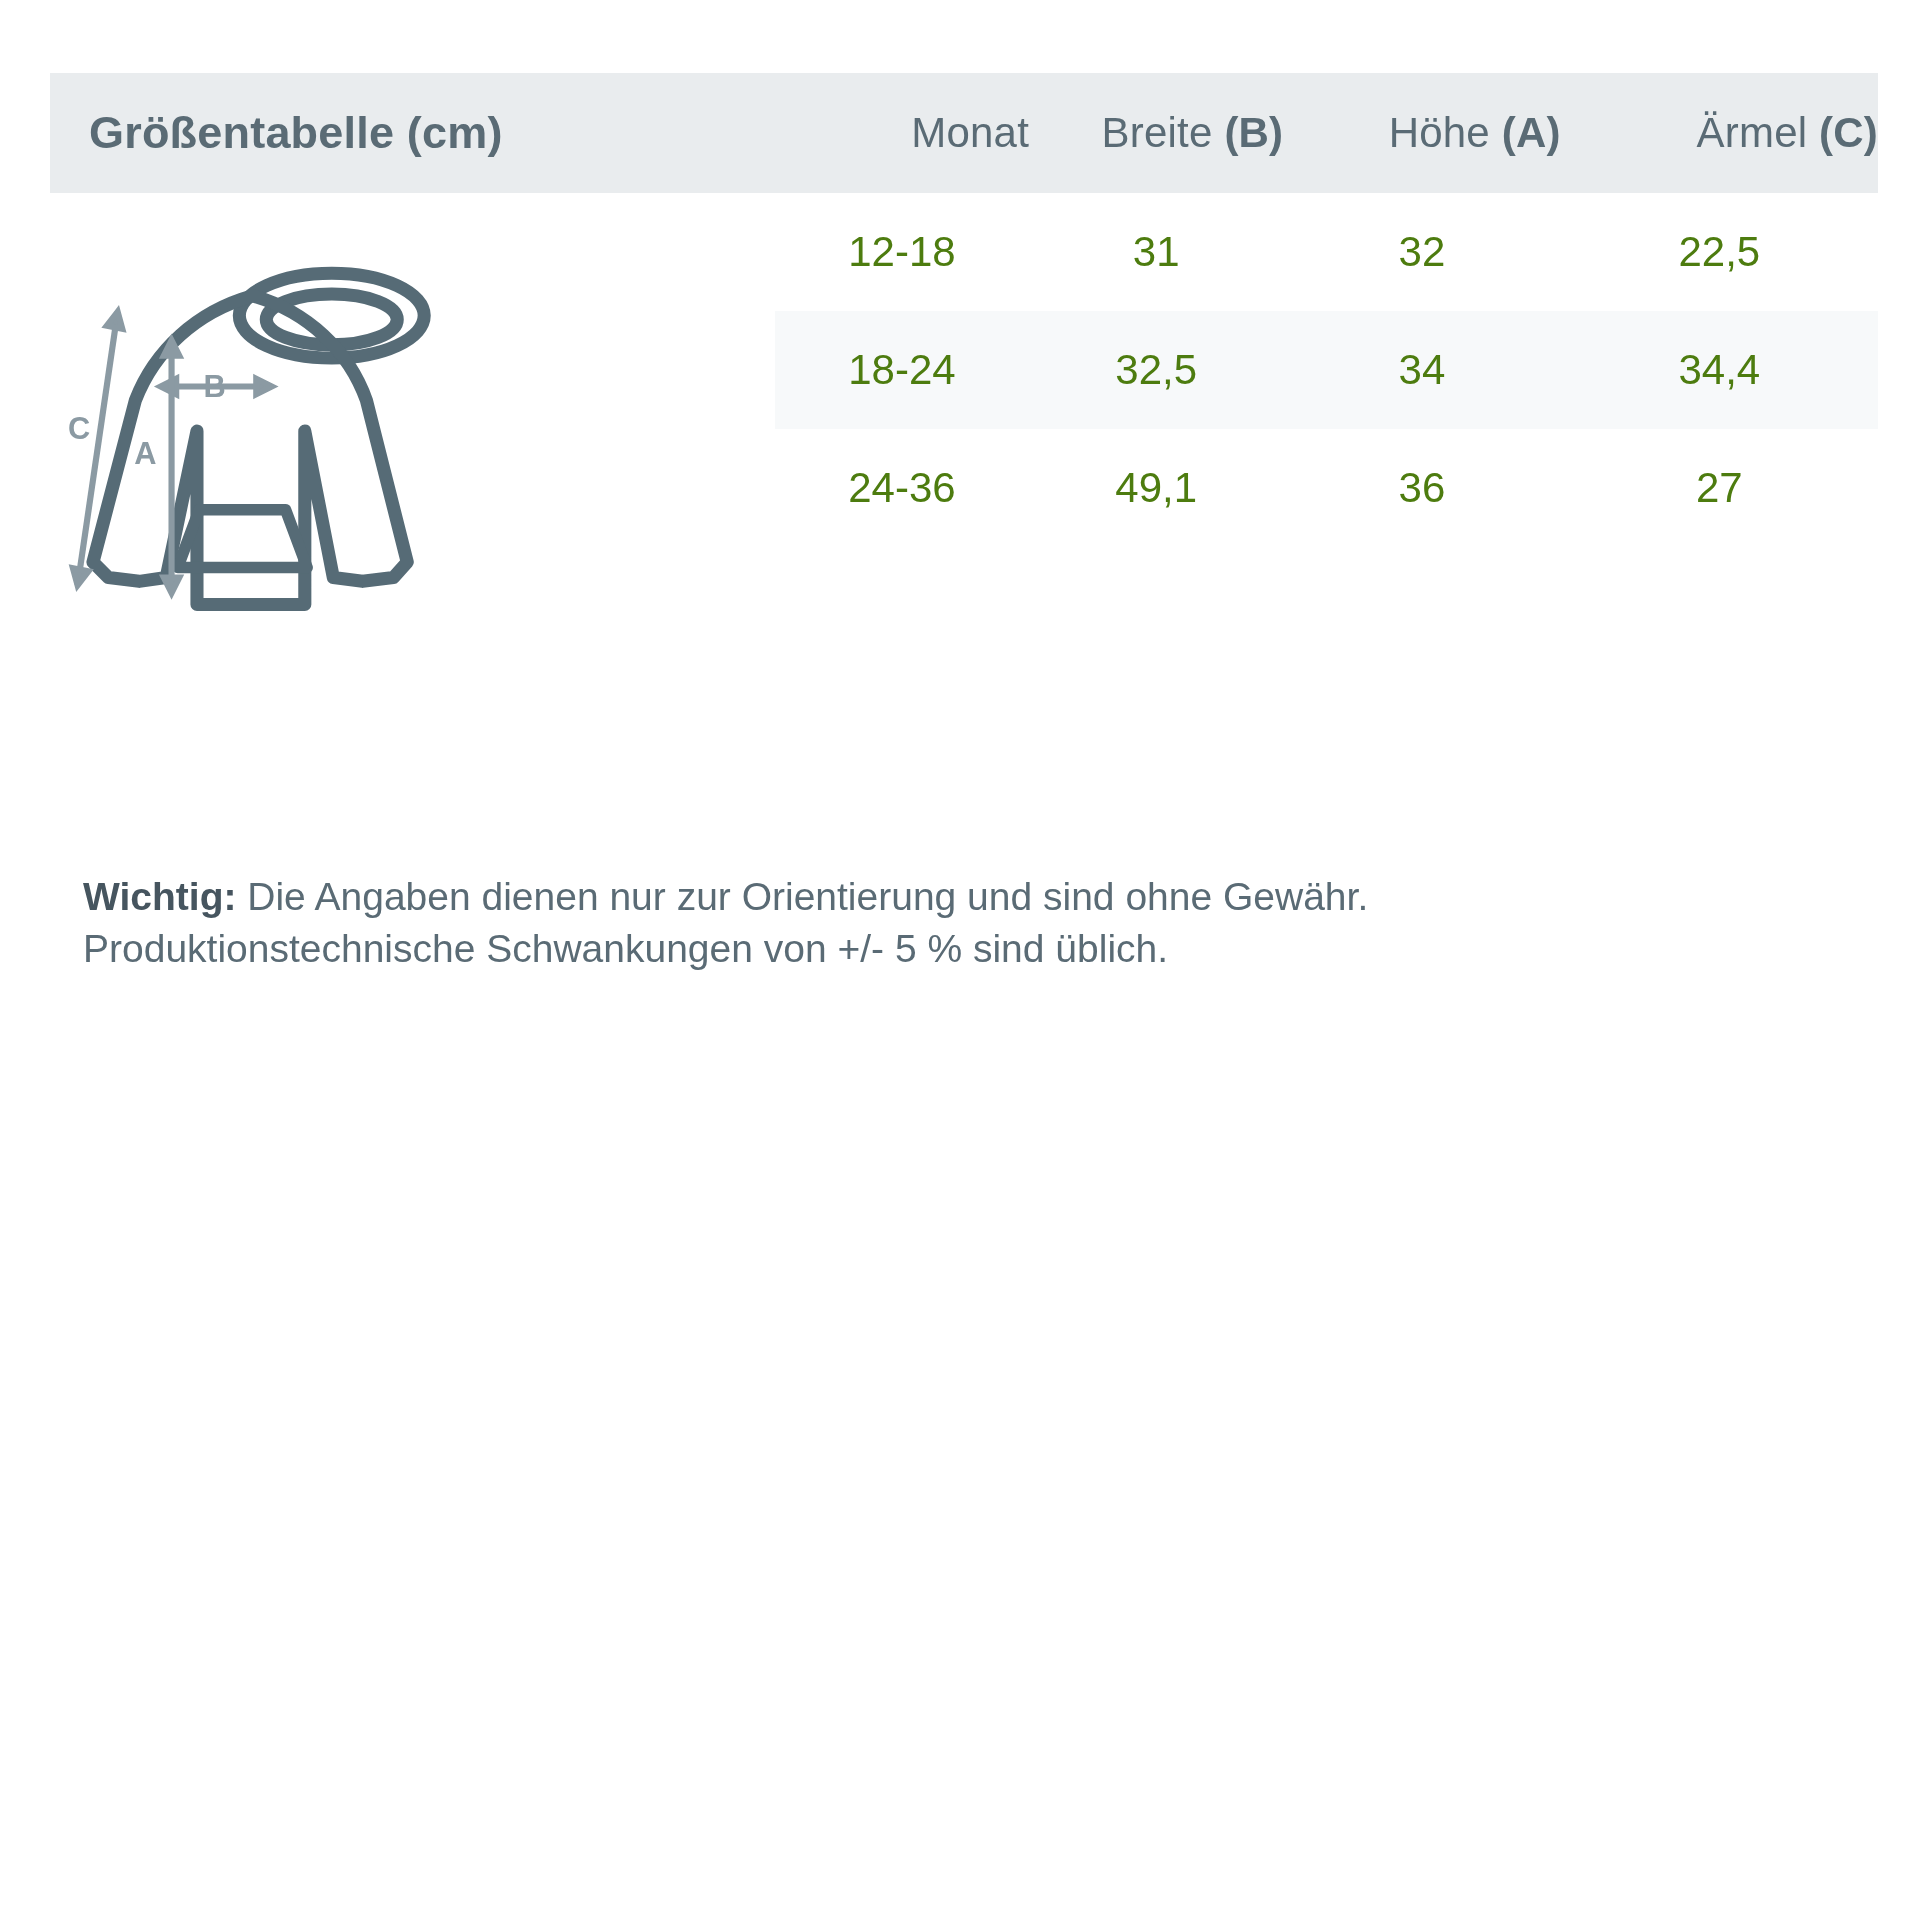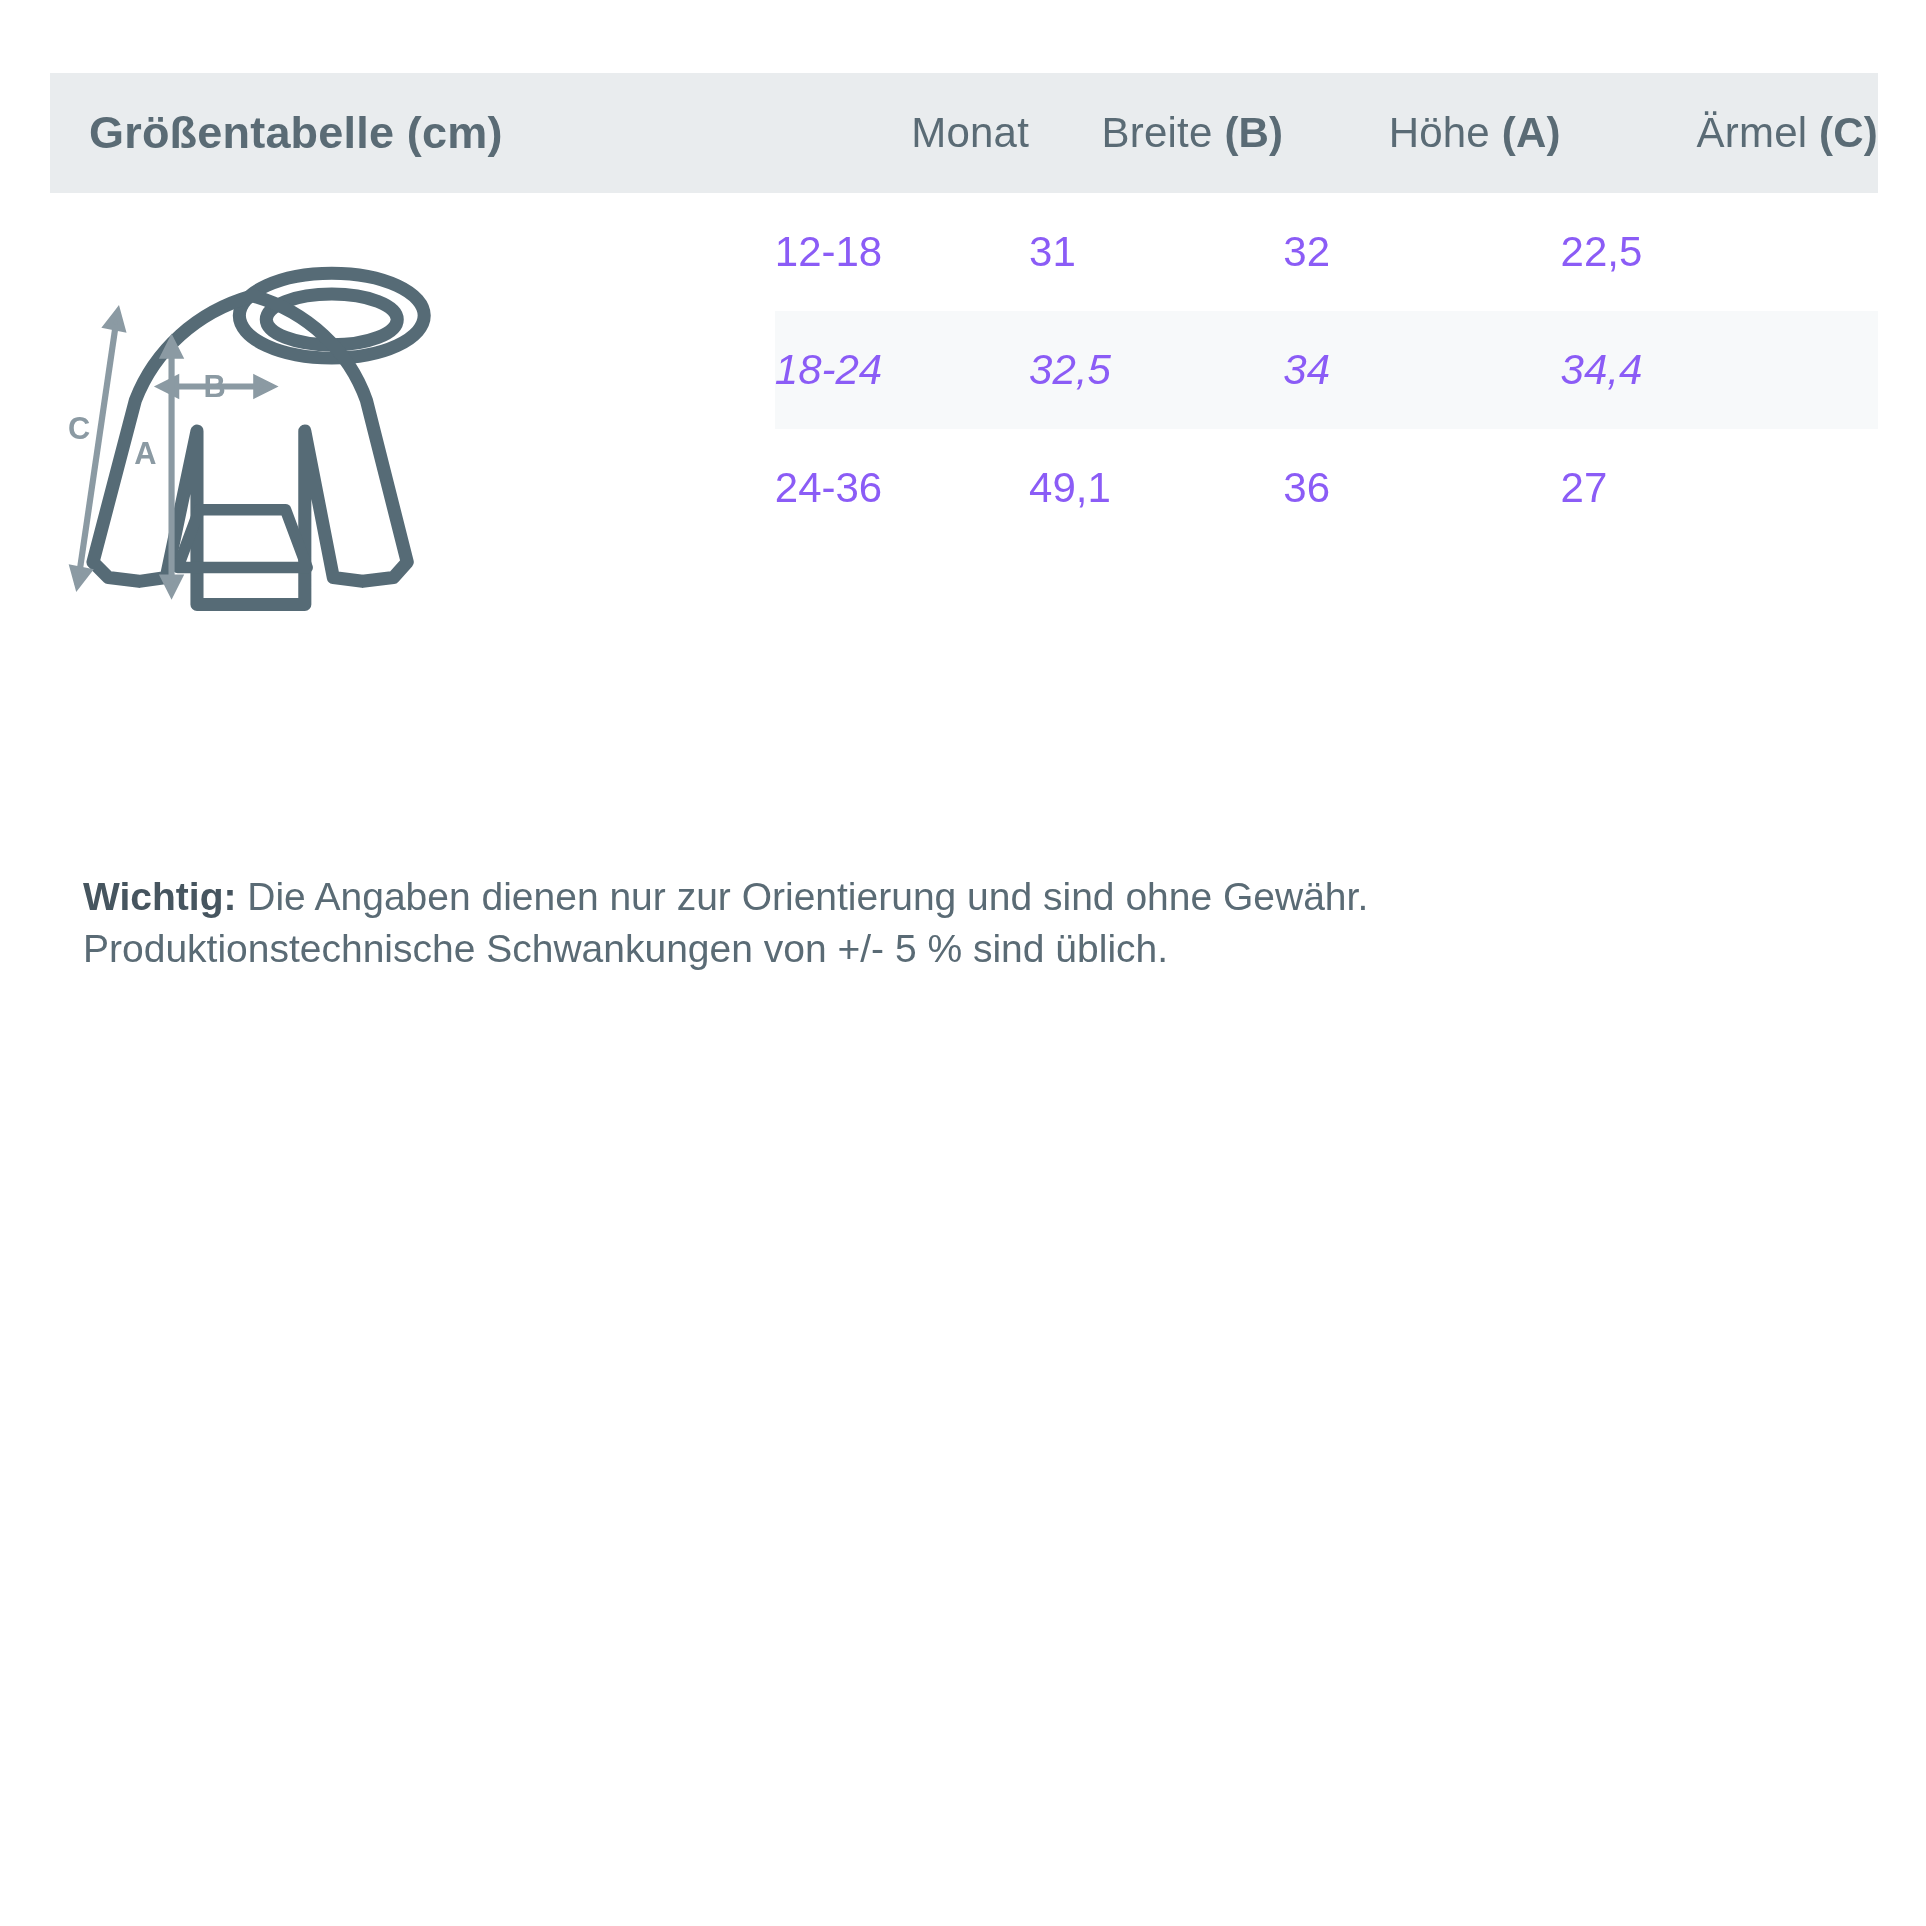--- a/index.html
+++ b/index.html
@@ -50,30 +50,29 @@
   .size-table th.title-cell {
     text-align: left;
     padding-left: 39px;
     font-size: 45px;
     font-weight: bold;
     margin-left: 38px;
   }
 
   .size-table td {
     font-size: 42px;
-    text-align: left;
+    text-align: center;
     vertical-align: middle;
     padding: 35px 0;
-    color: #8b5cf6;
+    color: #4d7c0f;
     font-weight: normal;
   }
 
   .size-table tbody tr.alt {
     background: #f7f9fa;
-    font-style: italic;
   }
 
   .size-table td.spacer-cell {
     padding: 0;
   }
 
   
   col.c-img   { width: 724px; }
   col.c-month { width: 254px; }
   col.c-width { width: 254px; }

